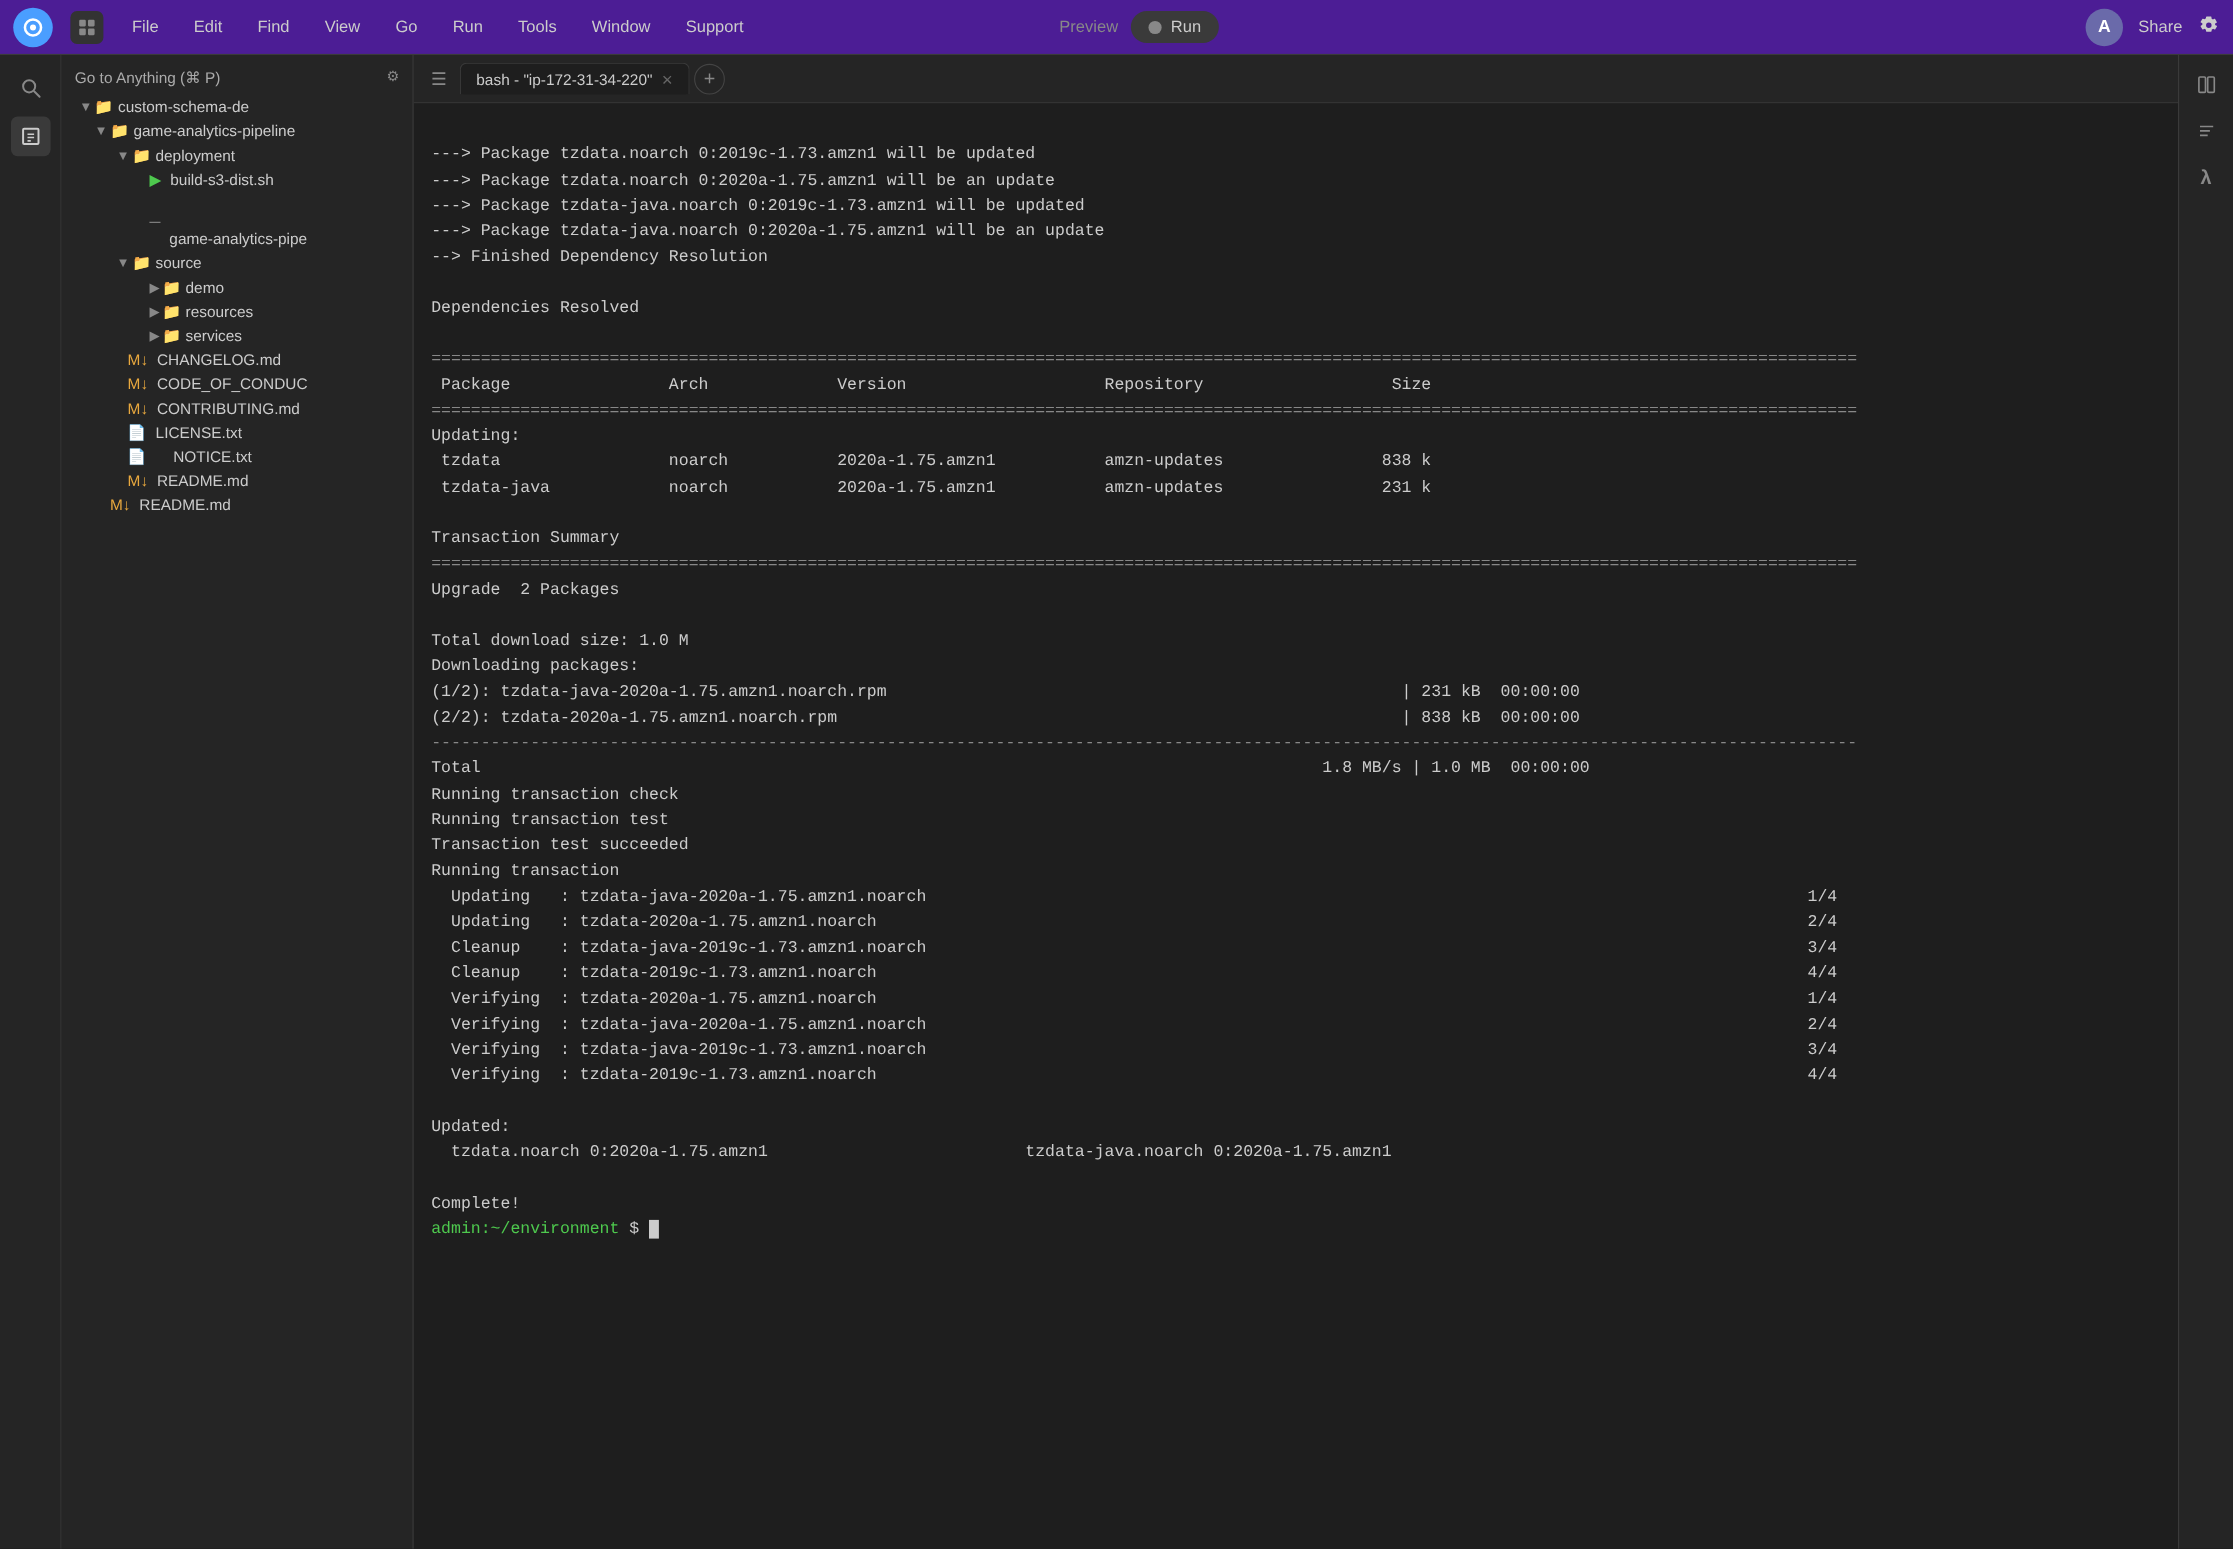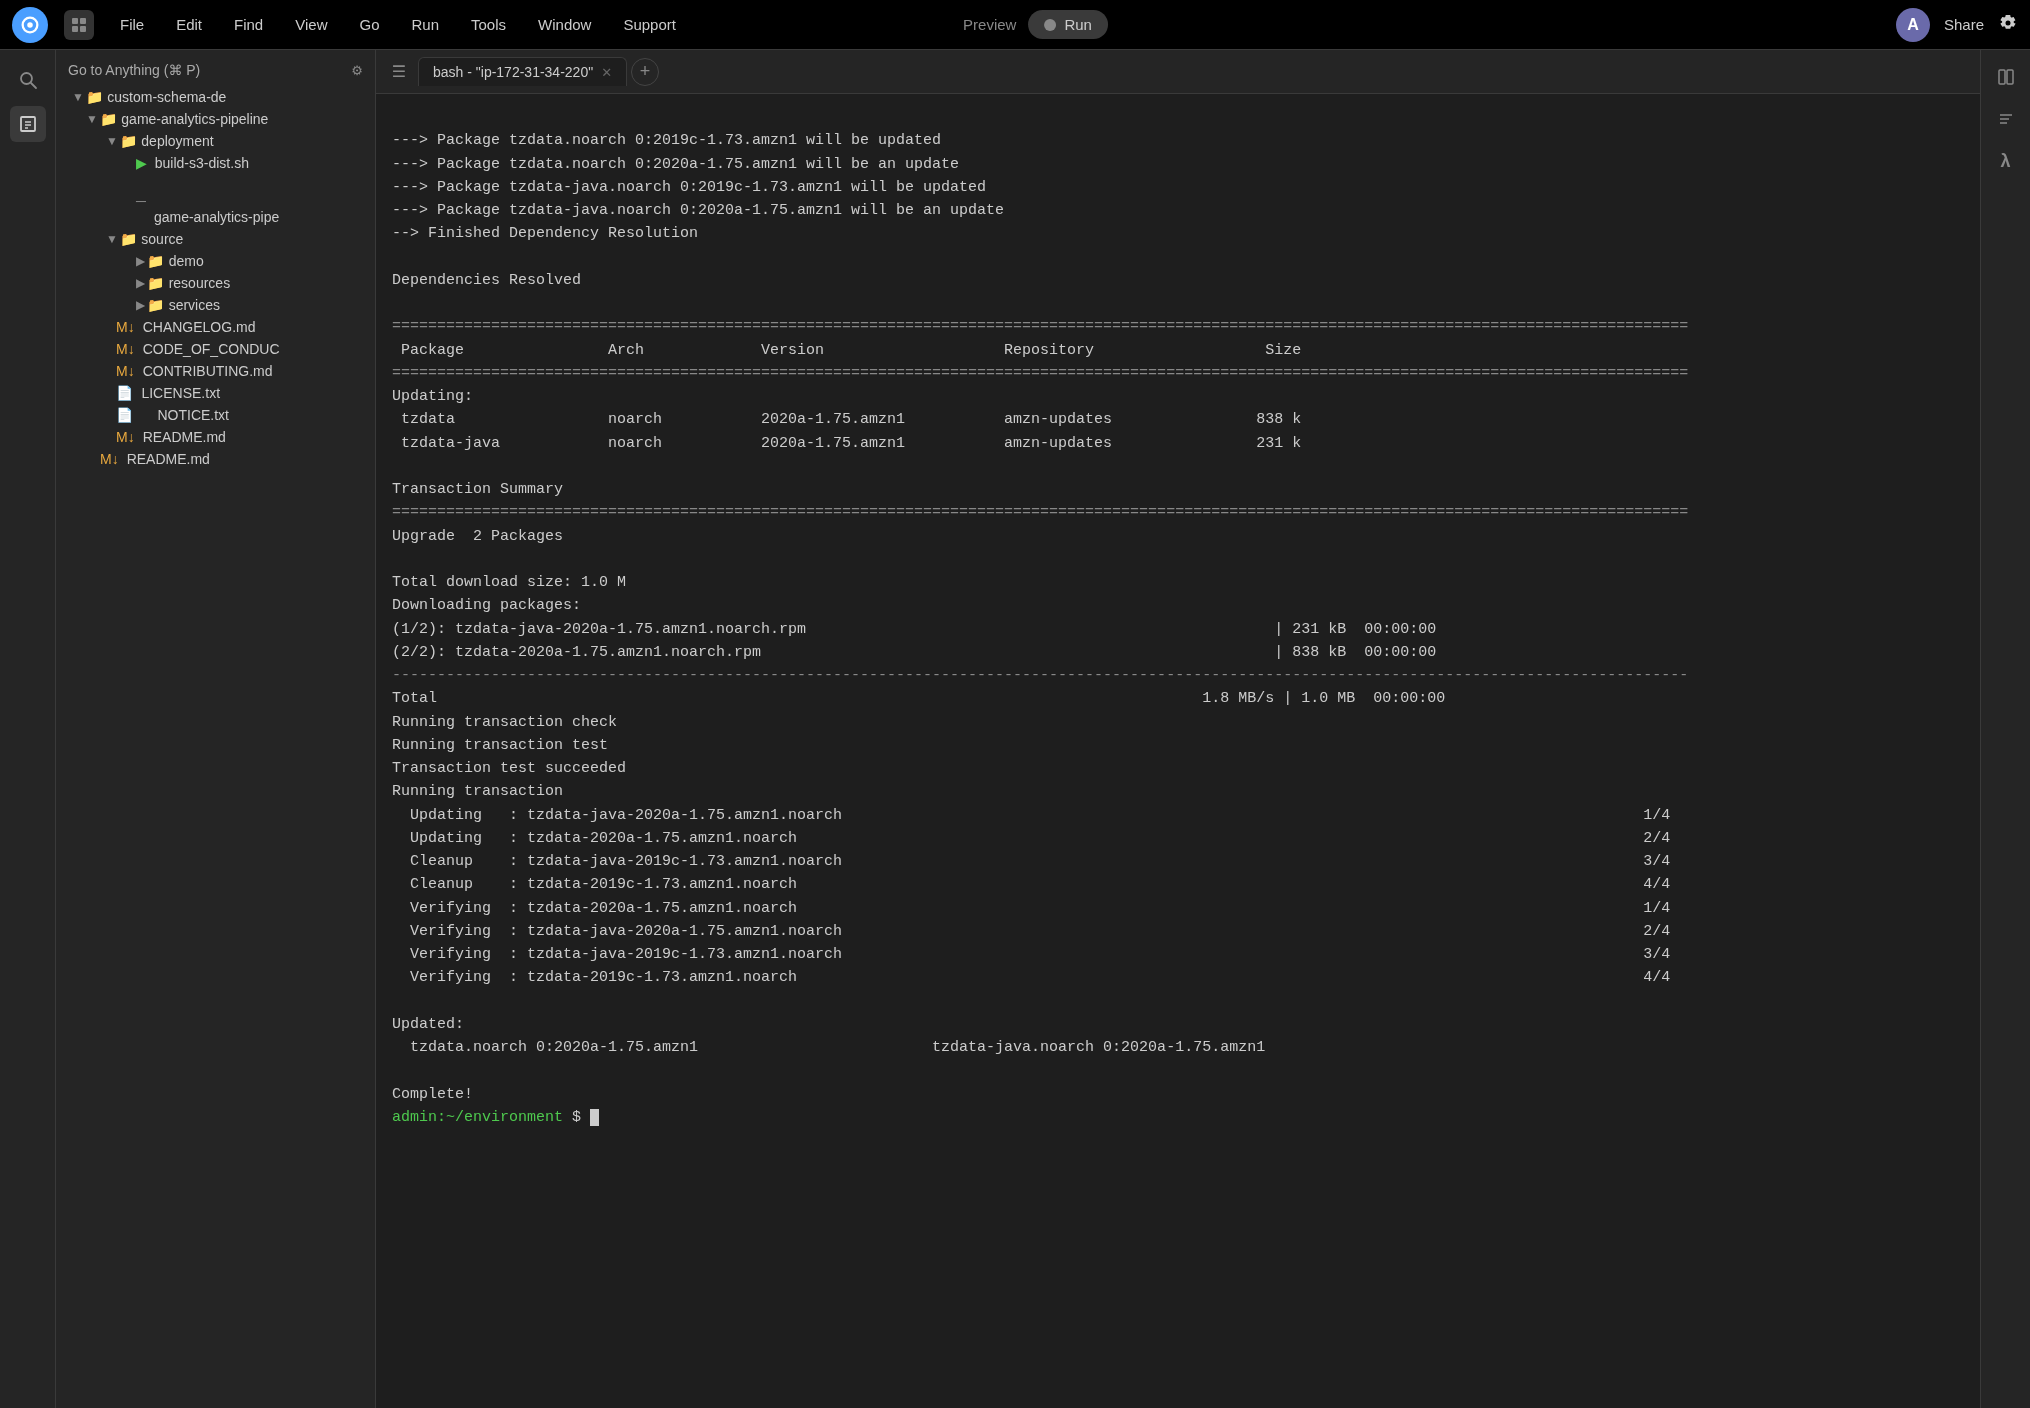--- a/index.html
+++ b/index.html
@@ -9,21 +9,21 @@
       background: #1e1e1e;
       font-family: -apple-system, BlinkMacSystemFont, 'Segoe UI', sans-serif;
       color: #cccccc;
       overflow: hidden;
     }
 
     
     #menubar {
       display: flex;
       align-items: center;
-      background: #000000;
+      background: #4c1d95;
       height: 50px;
       padding: 0 12px;
       border-bottom: 1px solid #3a3a3a;
     }
     .menu-logo {
       width: 36px; height: 36px;
       background: #4a9eff;
       border-radius: 50%;
       display: flex; align-items: center; justify-content: center;
       margin-right: 16px;
@@ -141,21 +141,21 @@
     #filetree {
       width: 320px;
       background: #252525;
       border-right: 1px solid #3a3a3a;
       overflow-y: auto;
       padding: 8px 0;
       position: relative;
     }
     .filetree-header {
       display: flex;
-      align-items: center;
+      align-items: flex-start;
       justify-content: space-between;
       padding: 4px 12px 8px 12px;
       font-size: 13px;
       color: #888;
     }
     .tree-item {
       display: flex;
       align-items: center;
       padding: 3px 0 3px 0;
       font-size: 14px;

